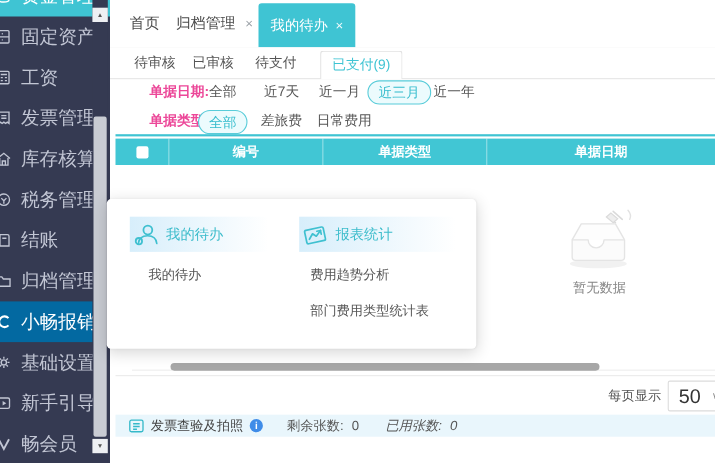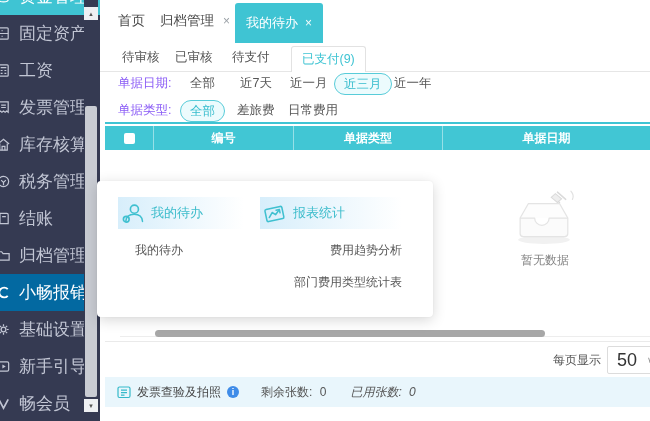--- a/index.html
+++ b/index.html
@@ -33,21 +33,21 @@
   
   .status-row{position:absolute;left:100px;top:43px;width:550px;height:28px;background:#fff;border-bottom:1px solid #e6e6e6;font-size:12.5px;color:#555;}
   .st{position:absolute;top:0;line-height:28px;cursor:pointer;}
   .st1{left:22px;} .st2{left:75px;} .st3{left:132px;}
   .st-active{position:absolute;left:191px;top:3px;bottom:-1px;padding:0 10px;background:#fff;color:#3fc4d3;
              border:1px solid #e2e2e2;border-bottom:none;border-radius:3px 3px 0 0;display:flex;align-items:center;z-index:2;cursor:pointer;}
 
   
   .f-row{position:absolute;left:100px;width:550px;height:27px;font-size:12.5px;color:#555;}
   .f-row.date{top:70px;} .f-row.type{top:97px;}
-  .f-label{position:absolute;left:18px;line-height:27px;color:#8b5cf6;}
+  .f-label{position:absolute;left:36px;line-height:27px;color:#ec4899;font-weight:bold;}
   .f-opt{position:absolute;line-height:27px;cursor:pointer;color:#555;}
   .f-pill{position:absolute;top:3px;padding:2px 9px;border:1px solid #58ccd9;background:#ecfbfd;color:#36bccd;
           border-radius:11px;line-height:16px;cursor:pointer;}
 
   
   .teal-line{position:absolute;left:105px;top:122px;width:545px;height:2px;background:#3fc4d3;}
   .thead{position:absolute;left:105px;top:126px;width:545px;height:24px;background:#41c6d4;display:flex;color:#fff;
          font-size:12px;font-weight:bold;}
   .th{display:flex;align-items:center;justify-content:center;height:100%;}
   .th+.th{border-left:1px solid rgba(255,255,255,.45);}
@@ -62,35 +62,35 @@
   .h-track{position:absolute;left:120px;top:336px;width:530px;height:1px;background:#ededed;}
   .h-thumb{position:absolute;left:155px;top:330px;width:390px;height:7px;background:#a7a7a7;border-radius:4px;cursor:pointer;}
   .divider{position:absolute;left:105px;top:341px;width:545px;height:1px;background:#eaeaea;}
   .pager-label{position:absolute;left:553px;top:352px;font-size:12px;color:#555;}
   .pager-select{position:absolute;left:607px;top:346px;width:50px;height:26px;border:1px solid #dcdcdc;border-radius:2px;
                 background:#fff;display:flex;align-items:center;cursor:pointer;}
   .pager-select .val{font-size:18px;color:#333;margin-left:9px;}
   .pager-select .chev{font-size:9px;color:#888;margin-left:10px;}
 
   
-  .inv-bar{position:absolute;left:105px;top:377px;width:545px;height:30px;background:#e9f6fc;display:flex;align-items:center;
+  .inv-bar{position:absolute;left:105px;top:377px;width:545px;height:20px;background:#e9f6fc;display:flex;align-items:center;
            font-size:12px;color:#444;padding-left:12px;box-sizing:border-box;}
   .inv-bar .icn{width:14px;height:14px;margin-right:6px;}
   .inv-title{cursor:pointer;}
   .info-dot{width:12px;height:12px;border-radius:50%;background:#3f8ce8;color:#fff;font-size:9px;font-weight:bold;
             display:flex;align-items:center;justify-content:center;margin-left:6px;cursor:pointer;font-style:normal;}
   .inv-stat{margin-left:22px;color:#555;}
   .inv-stat .v{margin-left:4px;color:#555;}
   .inv-stat+.inv-stat{margin-left:24px;font-style:italic;}
 
   
   .popup{position:absolute;left:97px;top:181px;width:336px;height:136px;background:#fff;border-radius:4px;z-index:5;
          box-shadow:0 3px 14px rgba(0,0,0,.16),0 0 2px rgba(0,0,0,.06);}
   .pcol{position:absolute;top:16px;}
-  .pcol1{left:21px;width:126px;} .pcol2{left:163px;width:142px;text-align:right;}
+  .pcol1{left:21px;width:126px;} .pcol2{left:175px;width:142px;}
   .phead{height:32px;display:flex;align-items:center;background:linear-gradient(90deg,#d7eefb,rgba(255,255,255,0));
          padding-left:2px;}
   .phead svg{width:25px;height:23px;display:block;}
   .phead .ttl{font-size:13px;color:#3cbccb;margin-left:6px;}
   .plink{margin:13px 0 0 17px;font-size:12px;color:#555;cursor:pointer;line-height:16px;}
   .pcol2 .plink{margin-left:10px;margin-top:13px;}
   .pcol2 .plink+.plink{margin-top:16px;}
 
   svg{overflow:visible;}
 </style>

